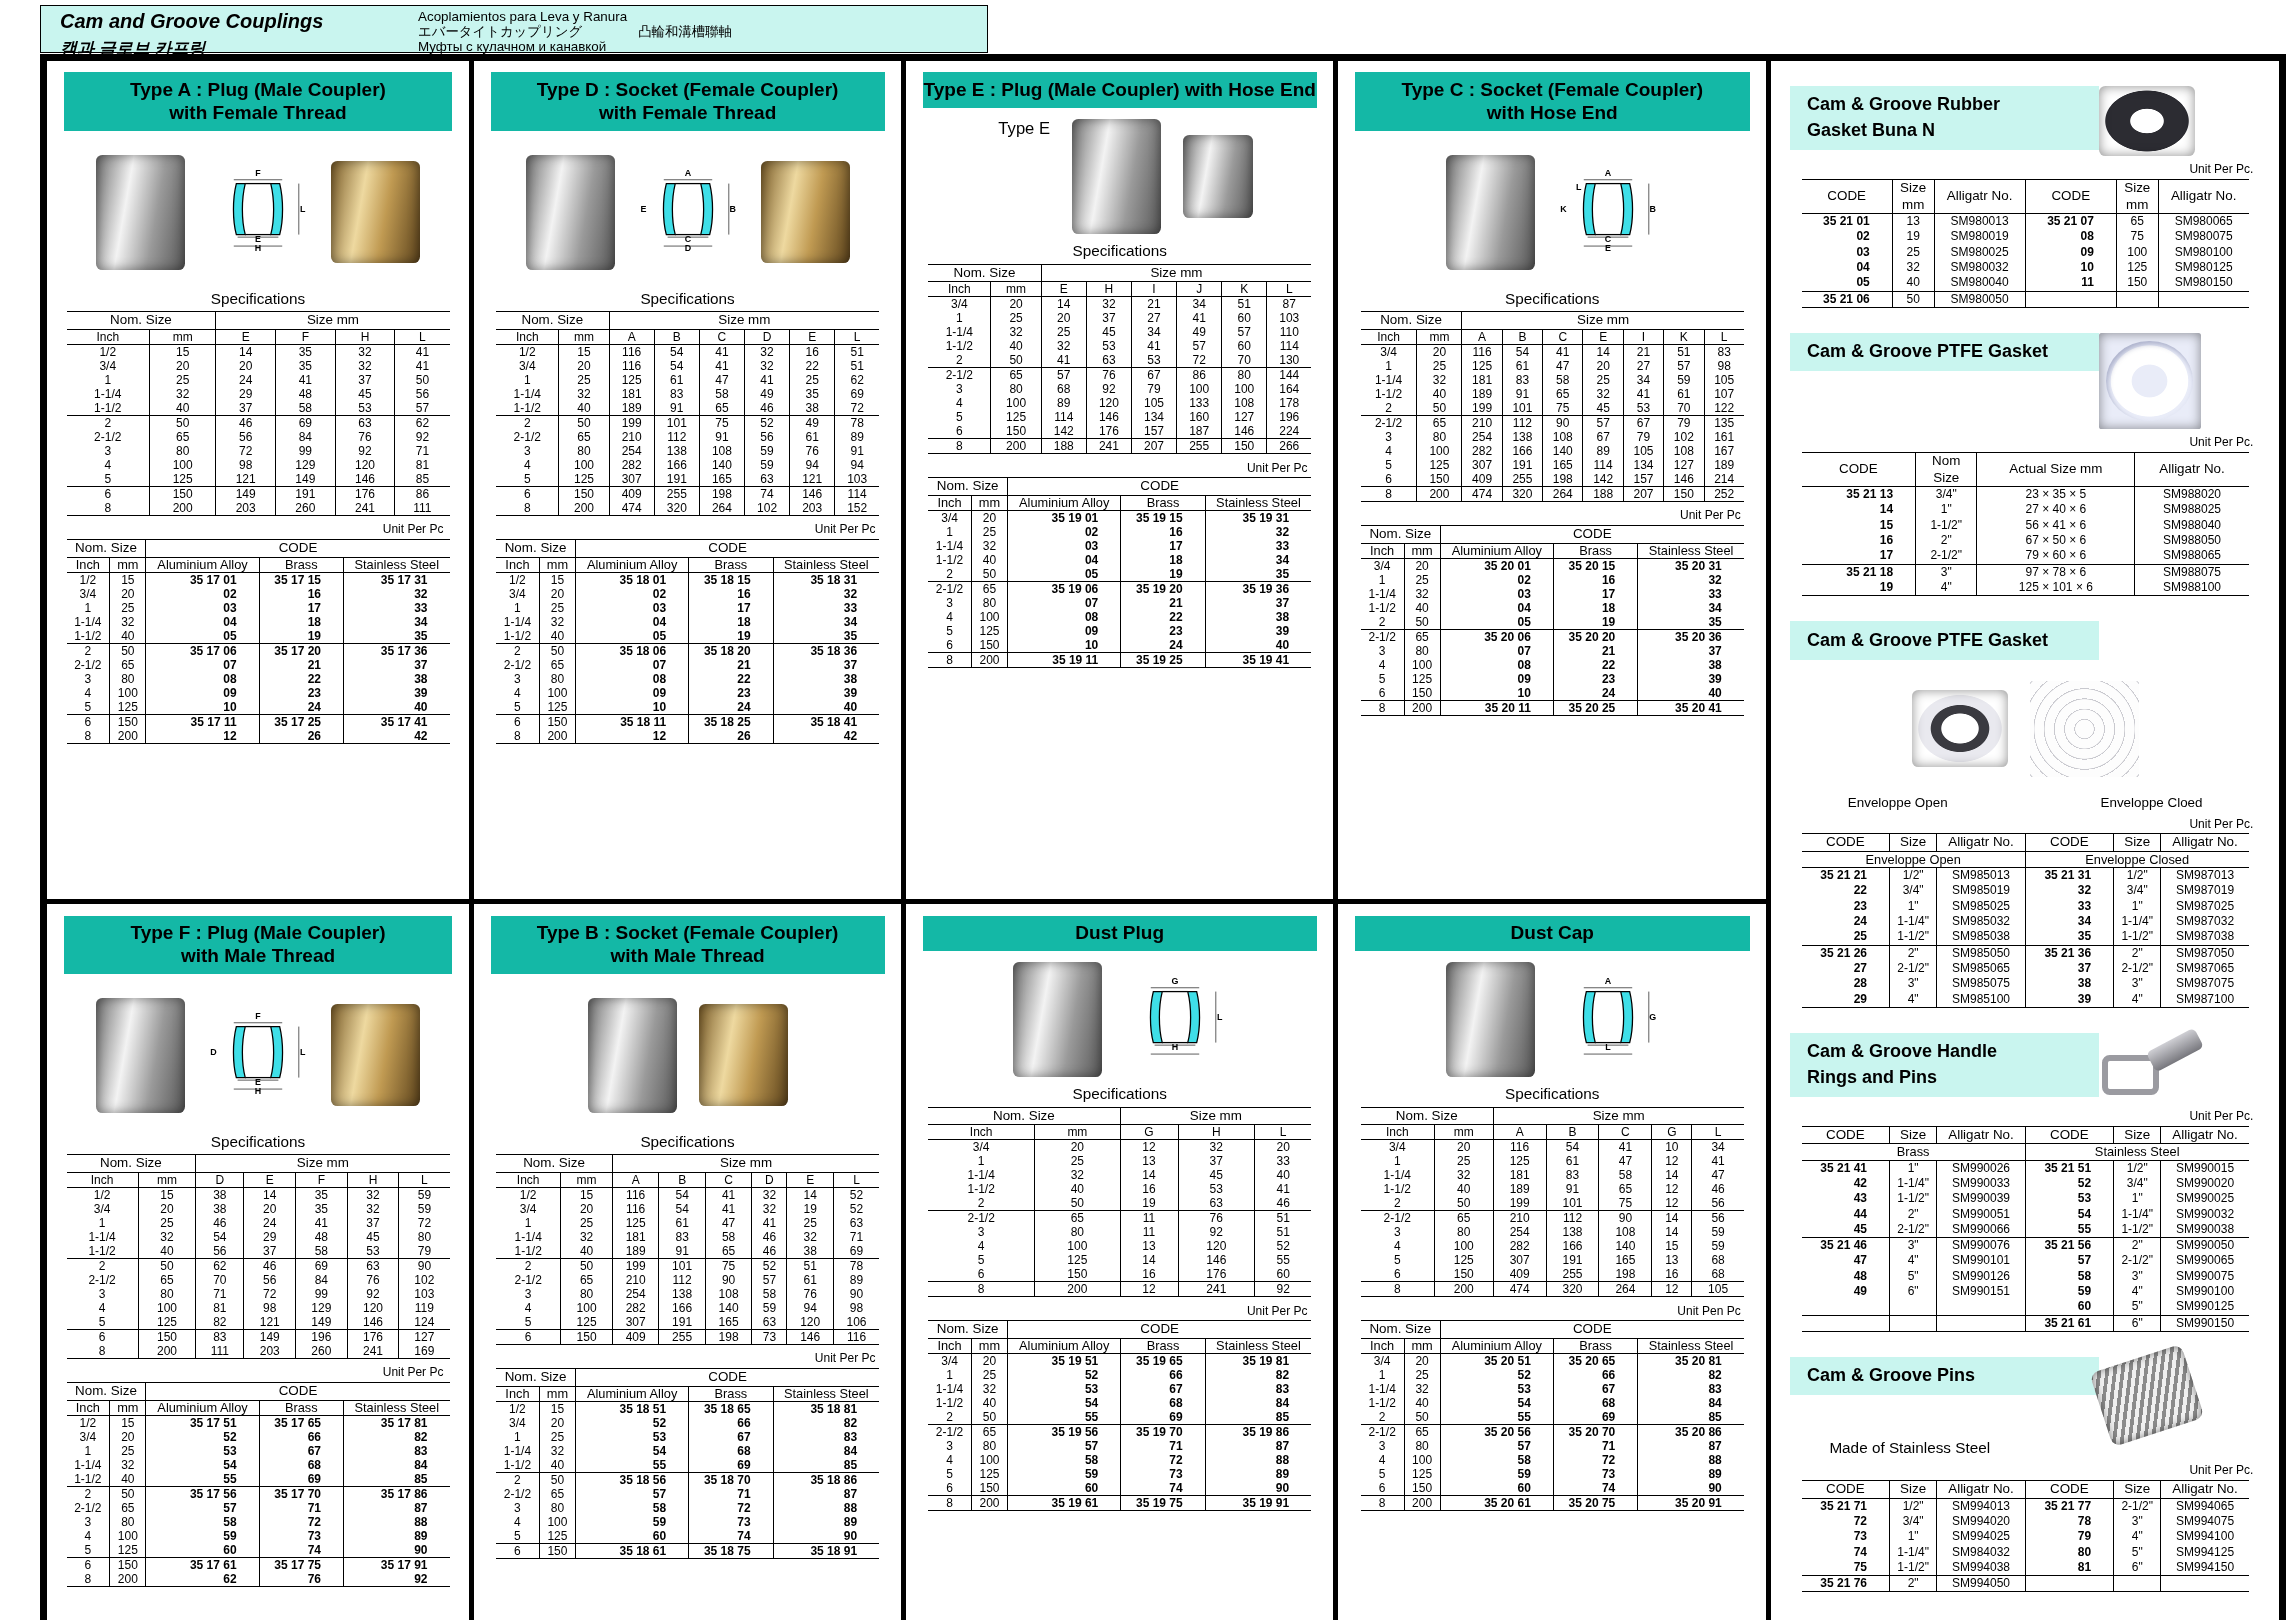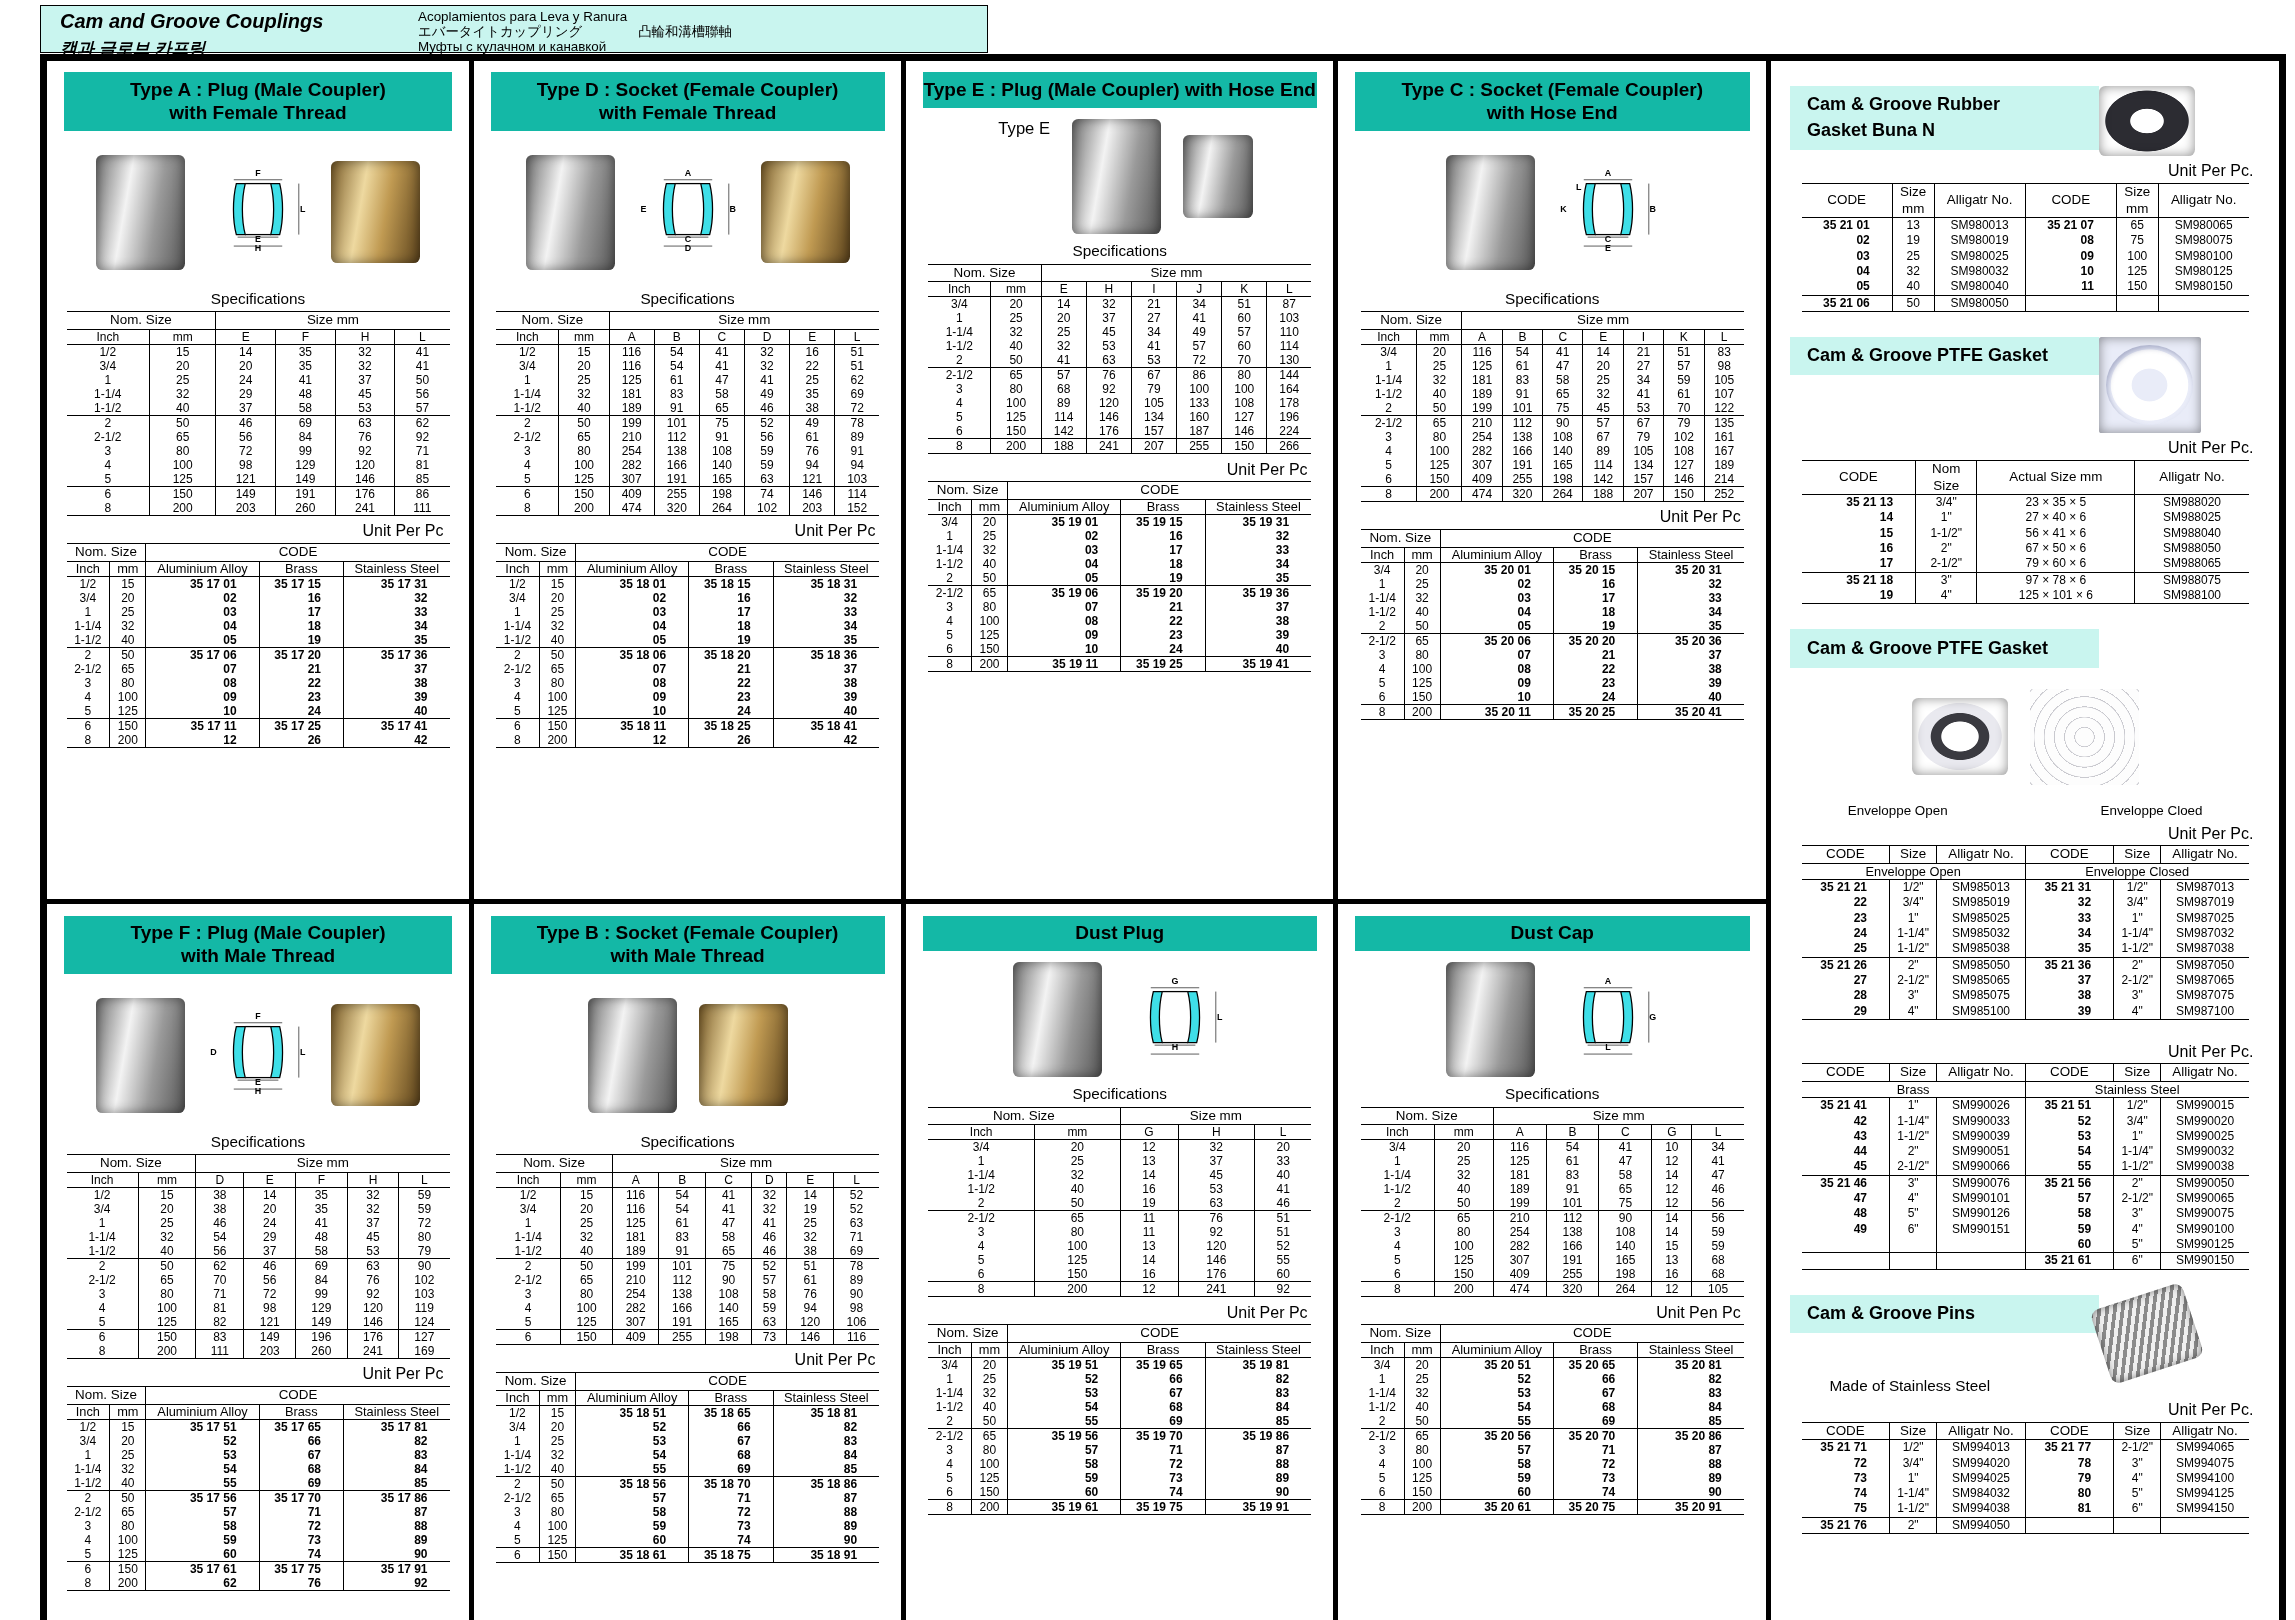--- a/index.html
+++ b/index.html
@@ -21,21 +21,21 @@
   .hdiv{background:#000;grid-column:1/8;grid-row:2;}
   .panel{overflow:hidden;padding-top:7.7px;}
   .acc-col{grid-column:9;grid-row:1/4;overflow:hidden;}
 
   
   .tb{background:#14b8a6;margin:3.8px 16.6px 0 16.6px;padding:5.1px 0 6.4px 0;text-align:center;
       font-size:19px;font-weight:bold;line-height:23.6px;min-height:23.6px;}
   .imgrow{height:152px;display:flex;align-items:center;justify-content:center;gap:22px;margin-top:5.1px;}
   .imgrow.short{height:128px;}
   .speclbl{text-align:center;font-size:15.3px;margin:1.3px 0 3.8px 0;}
-  .unit{font-size:16px;text-align:right;padding-right:25.6px;margin:6.4px 0 2.6px 0;}
+  .unit{font-size:12px;text-align:right;padding-right:25.6px;margin:6.4px 0 2.6px 0;}
 
   table{border-collapse:collapse;margin:0 auto;}
   .t{border-top:1.9px solid #000;border-bottom:1.9px solid #000;}
   .t th,.t td{border-left:1.3px solid #000;font-size:12px;line-height:14px;text-align:center;
               padding:0 3.2px;white-space:nowrap;font-weight:normal;}
   .t th:first-child,.t td:first-child{border-left:none;}
   .t thead tr th{border-bottom:1.3px solid #000;}
   .t thead tr.h1 th{font-size:13.4px;line-height:16.6px;}
   .t tbody{border-top:1.9px solid #000;}
   .t .codecell{font-weight:bold;text-align:right;padding-right:22px;}
@@ -2351,20 +2351,27 @@
               <td>4"</td>
               <td>SM985100</td>
               <td class="codecell">39</td>
               <td>4"</td>
               <td>SM987100</td>
             </tr>
           </tbody>
         </table>
       </section>
     <section class="acc-sec">
+        <div class="acc-head">
+          <div class="acc-title">
+            <div>Cam &amp; Groove Handle</div>
+            <div>Rings and Pins</div>
+          </div>
+          <div class="rp-photo"></div>
+        </div>
         <div class="unit">Unit Per Pc.</div>
         <table class="t at">
           <thead>
             <tr class="h1">
               <th>CODE</th>
               <th>Size</th>
               <th>Alligatr No.</th>
               <th>CODE</th>
               <th>Size</th>
               <th>Alligatr No.</th>

